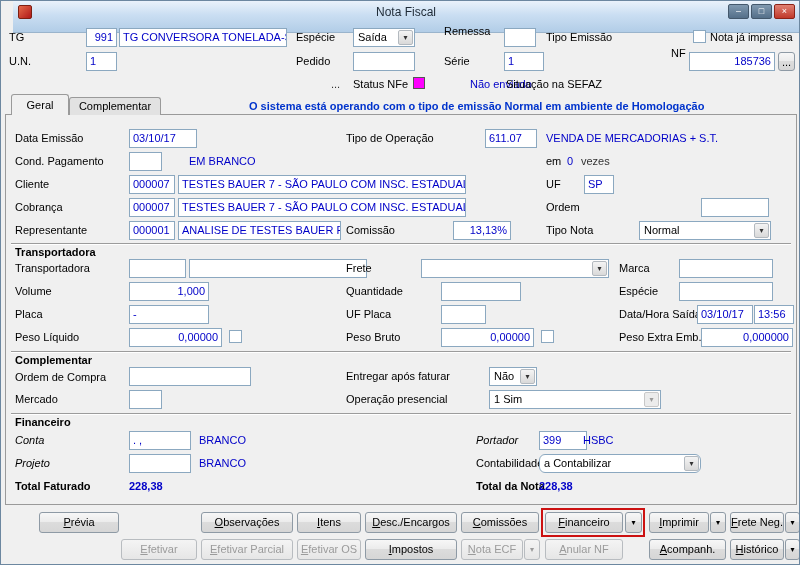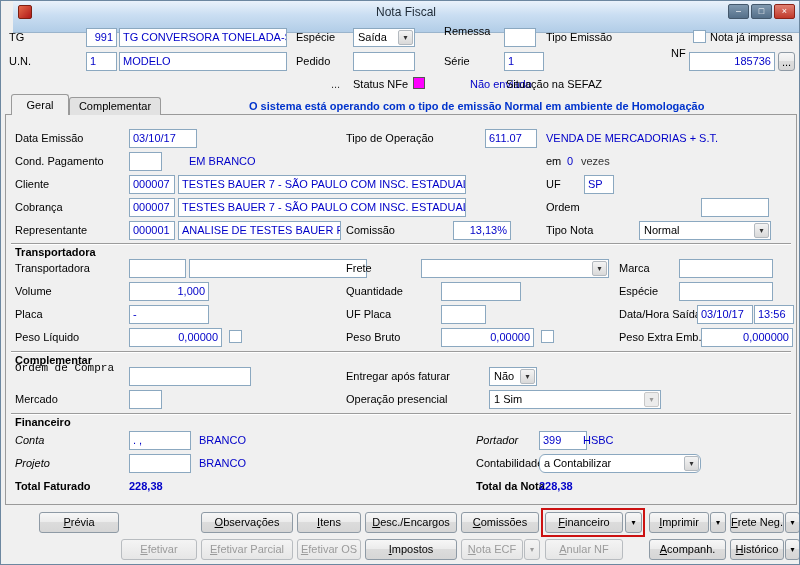--- a/index.html
+++ b/index.html
@@ -86,21 +86,20 @@
     <span class="sel-arrow">▾</span>
   </div>
   <div class="lbl" style="left:443px; top:24px;">Remessa</div>
   <div class="inp" style="left:503px; top:27px; width:32px;"></div>
   <div class="lbl" style="left:545px; top:30px;">Tipo Emissão</div>
   <div class="checkbox" style="left:692px; top:29px;"></div>
   <div class="lbl" style="left:709px; top:30px;">Nota já impressa</div>
 
   <div class="lbl" style="left:8px; top:54px;">U.N.</div>
   <div class="inp" style="left:85px; top:51px; width:31px;">1</div>
-  <div class="inp" style="left:118px; top:51px; width:168px;">MODELO</div>
   <div class="lbl" style="left:295px; top:54px;">Pedido</div>
   <div class="inp" style="left:352px; top:51px; width:62px;"></div>
   <div class="lbl" style="left:443px; top:54px;">Série</div>
   <div class="inp" style="left:503px; top:51px; width:40px;">1</div>
   <div class="lbl" style="left:670px; top:46px;">NF</div>
   <div class="inp right" style="left:688px; top:51px; width:86px;">185736</div>
   <div class="btn" style="left:777px; top:51px; width:17px; height:19px;">...</div>
 
   <div class="lbl" style="left:330px; top:77px; color:#333;">...</div>
   <div class="lbl" style="left:352px; top:77px;">Status NFe</div>
@@ -184,21 +183,21 @@
   <div class="checkbox" style="left:228px; top:329px;"></div>
   <div class="lbl" style="left:345px; top:330px;">Peso Bruto</div>
   <div class="inp right" style="left:440px; top:327px; width:93px;">0,00000</div>
   <div class="checkbox" style="left:540px; top:329px;"></div>
   <div class="lbl" style="left:618px; top:330px;">Peso Extra Emb.</div>
   <div class="inp right" style="left:700px; top:327px; width:92px;">0,000000</div>
 
   <div class="hline" style="top:350px;"></div>
   <div class="lbl bold" style="left:14px; top:353px;">Complementar</div>
 
-  <div class="lbl" style="left:14px; top:361px;font-family:Liberation Mono, monospace;">Ordem de Compra</div>
+  <div class="lbl" style="left:14px; top:370px;">Ordem de Compra</div>
   <div class="inp" style="left:128px; top:366px; width:122px;"></div>
   <div class="lbl" style="left:345px; top:369px;">Entregar após faturar</div>
   <div class="sel" style="left:488px; top:366px; width:48px;">
     <span>Não</span>
     <span class="sel-arrow">▾</span>
   </div>
 
   <div class="lbl" style="left:14px; top:392px;">Mercado</div>
   <div class="inp" style="left:128px; top:389px; width:33px;"></div>
   <div class="lbl" style="left:345px; top:392px;">Operação presencial</div>

